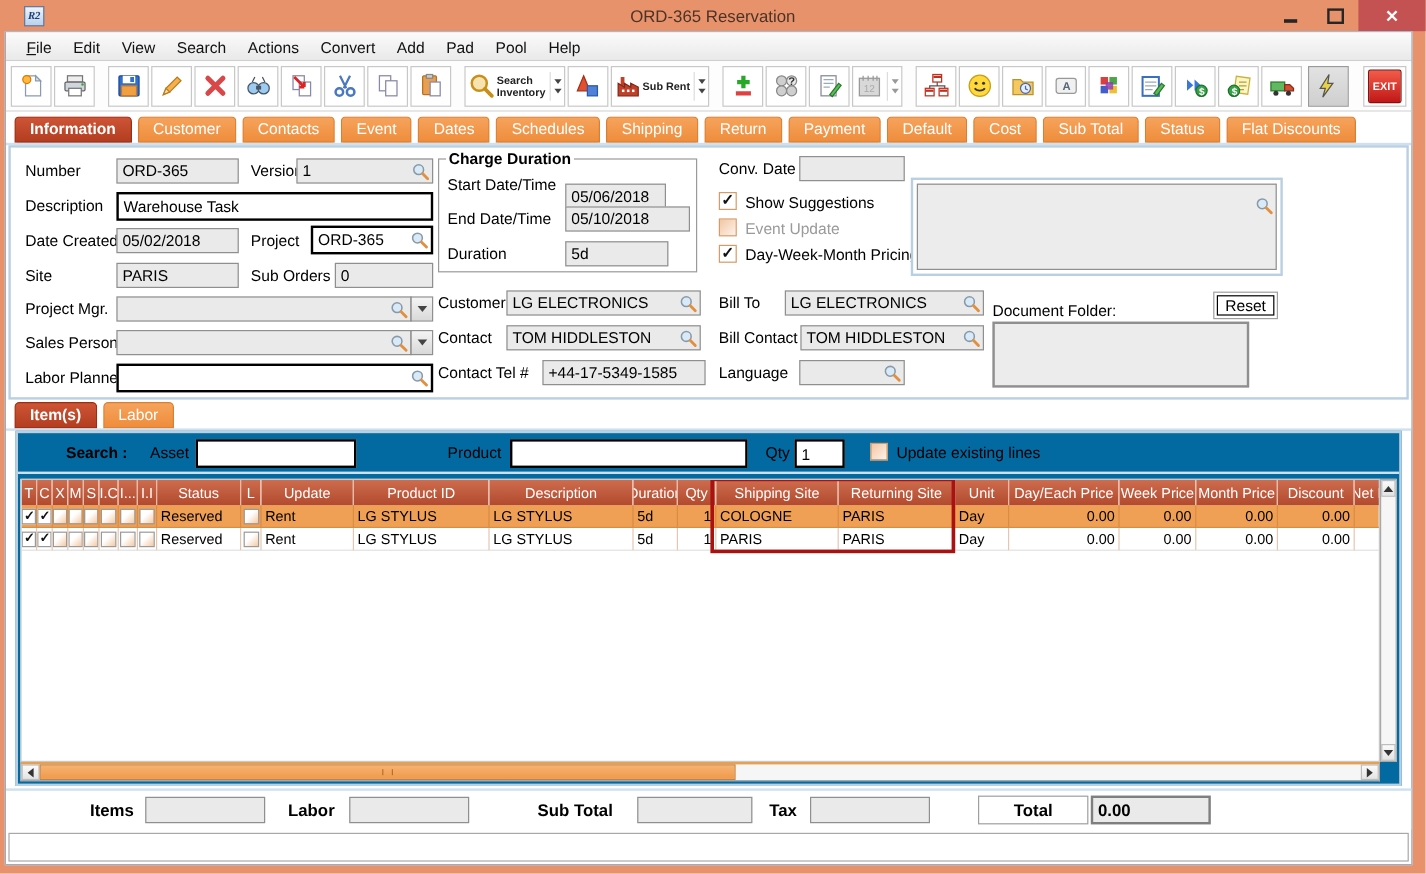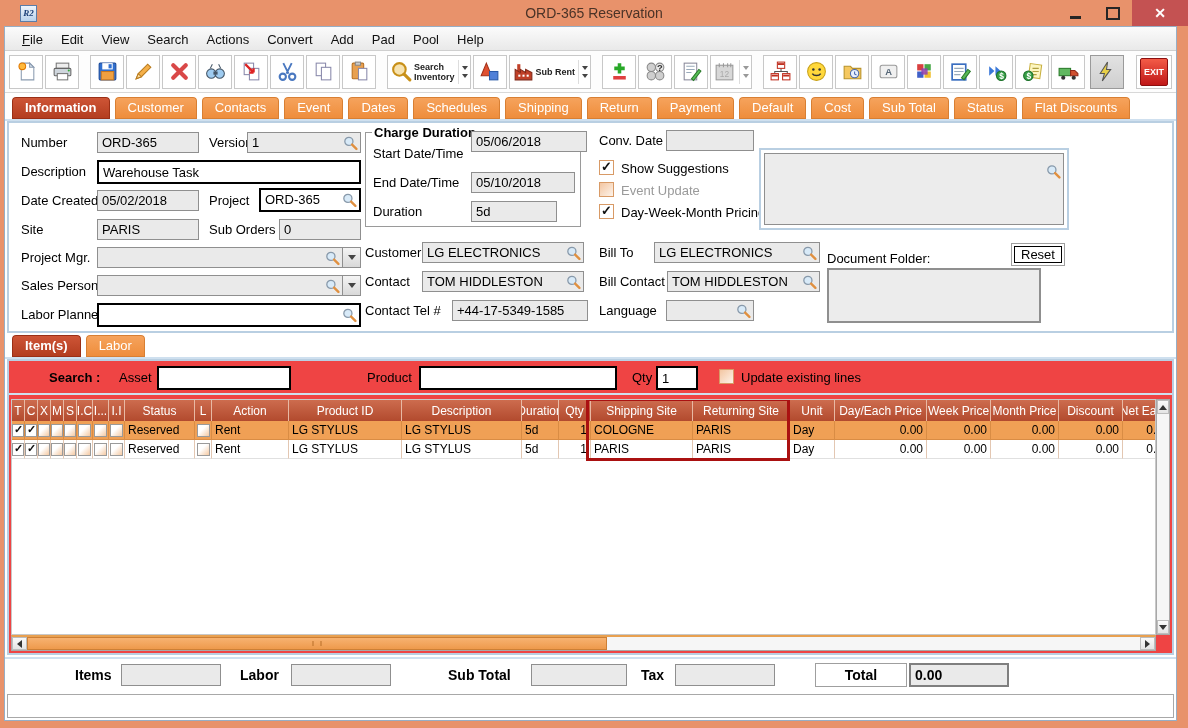--- a/index.html
+++ b/index.html
@@ -79,21 +79,21 @@
   .mini-tabstrip { position:absolute; display:flex; gap:2px; }
   .mini-tab { padding:2px 12px 3px 12px; font-size:13px; }
   .comments-box { position:absolute; border:2px solid #b9cfe2; background:#fff; padding:3px; }
   .comments-area { width:100%; height:100%; background:#ececec; border:1px solid #8f8f8f; position:relative; }
   .docfolder-box { position:absolute; background:#ececec; border:2px solid #8f8f8f; }
   .reset-btn { position:absolute; border:1px solid #9f9f9f; background:#fff; padding:2px;
                cursor:pointer; }
   .reset-inner { border:1px solid #000; padding:0 6px; font-size:13px; }
 
   
-  .items-panel { position:relative; flex:1; margin:0 2px; border:2px solid #b9cfe2; background:#ef4444; }
+  .items-panel { position:relative; flex:1; margin:0 8px; border:2px solid #b9cfe2; background:#0369a1; }
   .search-row { position:relative; height:34px; border-bottom:2px solid #cfe0ef; }
   .grid-wrap { position:absolute; left:2px; right:16px; top:38px; bottom:18px; overflow:hidden; background:#fff; border:1px solid #c8c8c8;}
   .grow { display:flex; height:19px; }
   .grow.hdr { height:21px; }
   .gc { flex:none; display:flex; align-items:center; padding:0 3px; font-size:12px; overflow:hidden;
         white-space:nowrap; border-right:1px solid #e3c7b2; }
   .hdr .gc { background:linear-gradient(#cd6c4e,#b24a2e); color:#fff; justify-content:center;
              border-right:1px solid #e8b9a4; padding:0 1px; }
   .grow.sel { background:#F0A055; }
   .grow.sel .gc { border-right:1px solid #d98c44; border-bottom:1px solid #d98c44; }
@@ -462,21 +462,21 @@
       <div class="wfield" style="left:88px;top:180px;width:264px"><span></span>
         <svg class="mag" viewBox="0 0 14 14">
             <circle cx="5.5" cy="5.5" r="3.8" fill="#d8eaf8" stroke="#8899aa" stroke-width="1.2"></circle>
             <path d="M8.5 8.5L12.5 12.5" stroke="#e09040" stroke-width="2.2" stroke-linecap="round"></path>
           </svg></div>
 
       <fieldset class="charge">
         <legend>Charge Duration</legend>
       </fieldset>
       <div class="lbl" style="left:364px;top:23px">Start Date/Time</div>
-      <div class="gfield" style="left:462px;top:8px;width:116px">05/06/2018</div>
+      <div class="gfield" style="left:462px;top:30px;width:84px">05/06/2018</div>
       <div class="lbl" style="left:364px;top:52px">End Date/Time</div>
       <div class="gfield" style="left:462px;top:49px;width:104px">05/10/2018</div>
       <div class="lbl" style="left:364px;top:81px">Duration</div>
       <div class="gfield" style="left:462px;top:78px;width:86px">5d</div>
 
       <div class="lbl" style="left:590px;top:10px">Conv. Date</div>
       <div class="gfield" style="left:657px;top:7px;width:88px"></div>
 
       <span class="cb checked" style="left:590px;top:37px"></span>
       <div class="lbl" style="left:612px;top:38px">Show Suggestions</div>
@@ -559,21 +559,21 @@
           <div class="gc c-t">T</div>
           <div class="gc c-c">C</div>
           <div class="gc c-x">X</div>
           <div class="gc c-m">M</div>
           <div class="gc c-s">S</div>
           <div class="gc c-ic">I.C</div>
           <div class="gc c-id">I...</div>
           <div class="gc c-ii">I.I</div>
           <div class="gc c-status">Status</div>
           <div class="gc c-l">L</div>
-          <div class="gc c-action">Action</div>
+          <div class="gc c-action">Update</div>
           <div class="gc c-pid">Product ID</div>
           <div class="gc c-desc">Description</div>
           <div class="gc c-dur">Duration</div>
           <div class="gc c-qty">Qty</div>
           <div class="gc c-ship">Shipping Site</div>
           <div class="gc c-ret">Returning Site</div>
           <div class="gc c-unit">Unit</div>
           <div class="gc c-day">Day/Each Price</div>
           <div class="gc c-week">Week Price</div>
           <div class="gc c-month">Month Price</div>

